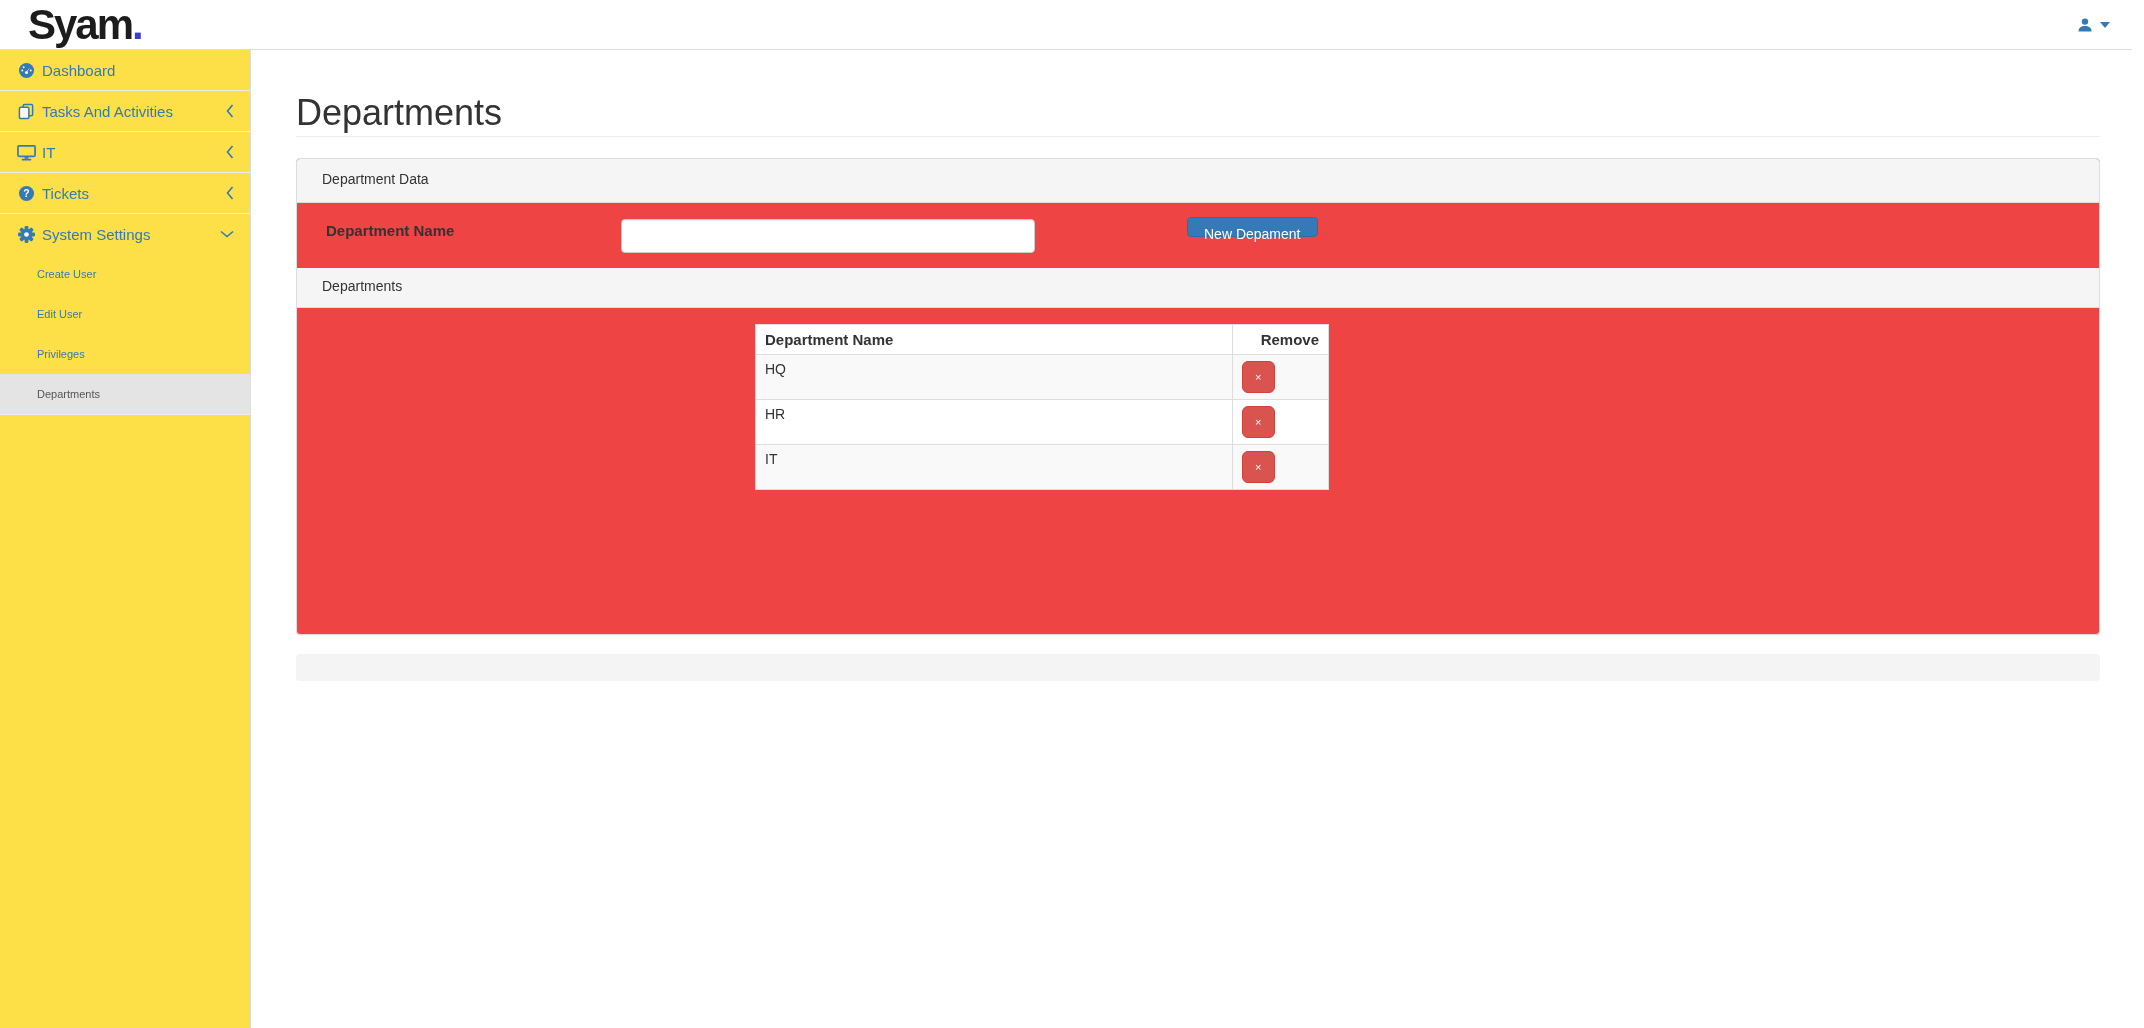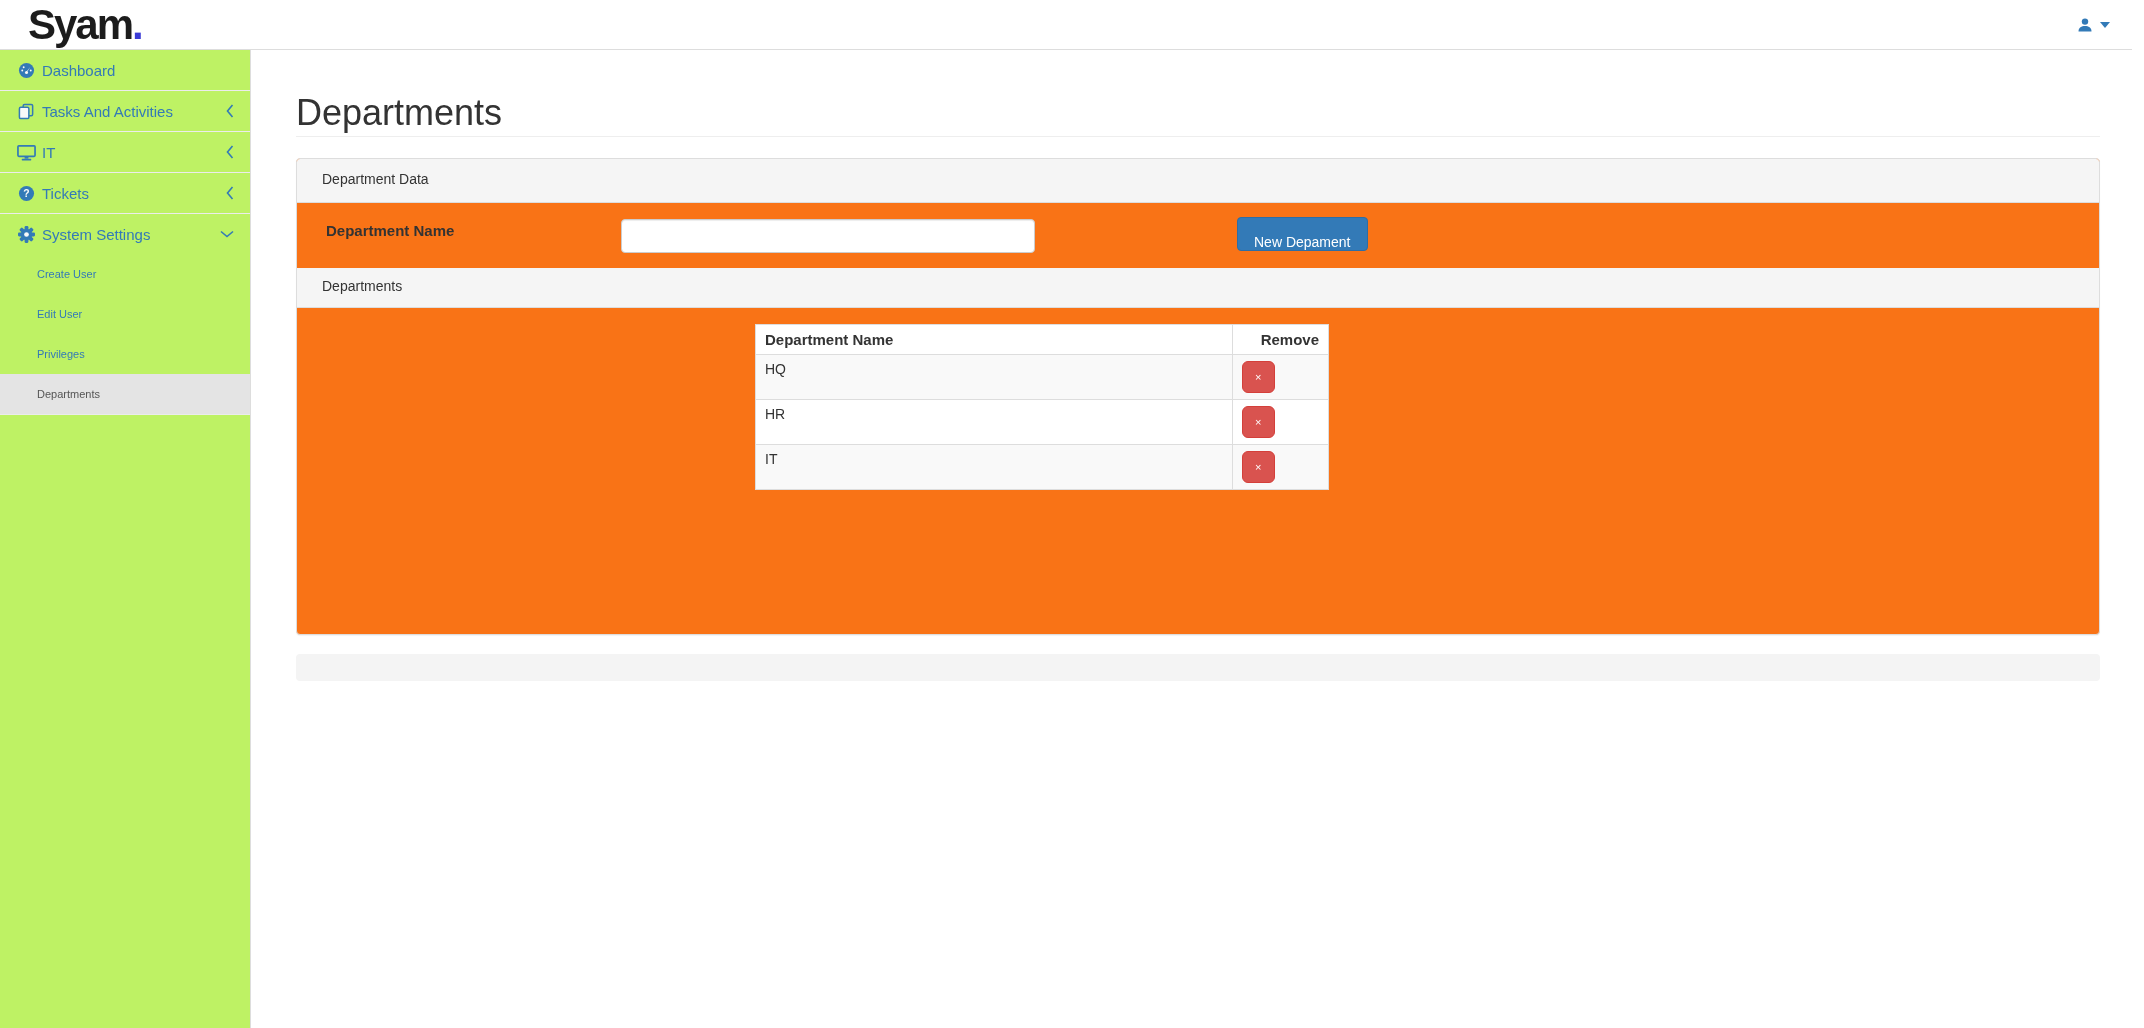--- a/index.html
+++ b/index.html
@@ -37,21 +37,21 @@
     width: 0; height: 0;
     border-left: 5px solid transparent;
     border-right: 5px solid transparent;
     border-top: 6px solid #337ab7;
   }
 
   
   .sidebar {
     position: absolute; top: 50px; left: 0; bottom: 0;
     width: 251px;
-    background: #bef264;
+    background: #fde047;
     border-right: 1px solid #ddd;
   }
   .nav { list-style: none; }
   .nav > li { border-bottom: 1px solid #ececec; }
   .nav-link {
     display: flex; align-items: center;
     height: 40px; padding: 0 16px;
     color: #337ab7; font-size: 15px;
     text-decoration: none; cursor: pointer;
   }
@@ -80,21 +80,21 @@
   }
   .page-header h1 {
     font-size: 36px; font-weight: 400; color: #333; line-height: 42px;
   }
 
   .panel {
     margin-top: 21px;
     border: 1px solid #ddd;
     border-radius: 4px;
     box-shadow: 0 1px 1px rgba(0,0,0,.05);
-    background: #f97316;
+    background: #ef4444;
   }
   .panel-heading {
     height: 44px;
     padding: 12px 25px;
     background: #f5f5f5;
     border-bottom: 1px solid #ddd;
     border-radius: 3px 3px 0 0;
     font-size: 14px; color: #333;
   }
   .form-body { position: relative; height: 65px; }
@@ -105,22 +105,22 @@
   .form-input {
     position: absolute; left: 324px; top: 16px;
     width: 414px; height: 34px;
     padding: 6px 12px;
     font-size: 14px; color: #555;
     border: 1px solid #ccc; border-radius: 4px;
     background: #fff;
     box-shadow: inset 0 1px 1px rgba(0,0,0,.075);
   }
   .btn-primary {
-    position: absolute; left: 940px; top: 14px;
-    height: 20px; padding: 16px 16px;
+    position: absolute; left: 890px; top: 14px;
+    height: 20px; padding: 8px 16px;
     background: #337ab7; border: 1px solid #2e6da4;
     color: #fff; font-size: 14px;
     border-radius: 4px; cursor: pointer;
     font-family: "Liberation Sans", sans-serif;
   }
   .section-heading {
     height: 40px;
     padding: 10px 25px;
     background: #f5f5f5;
     border-bottom: 1px solid #ddd;

